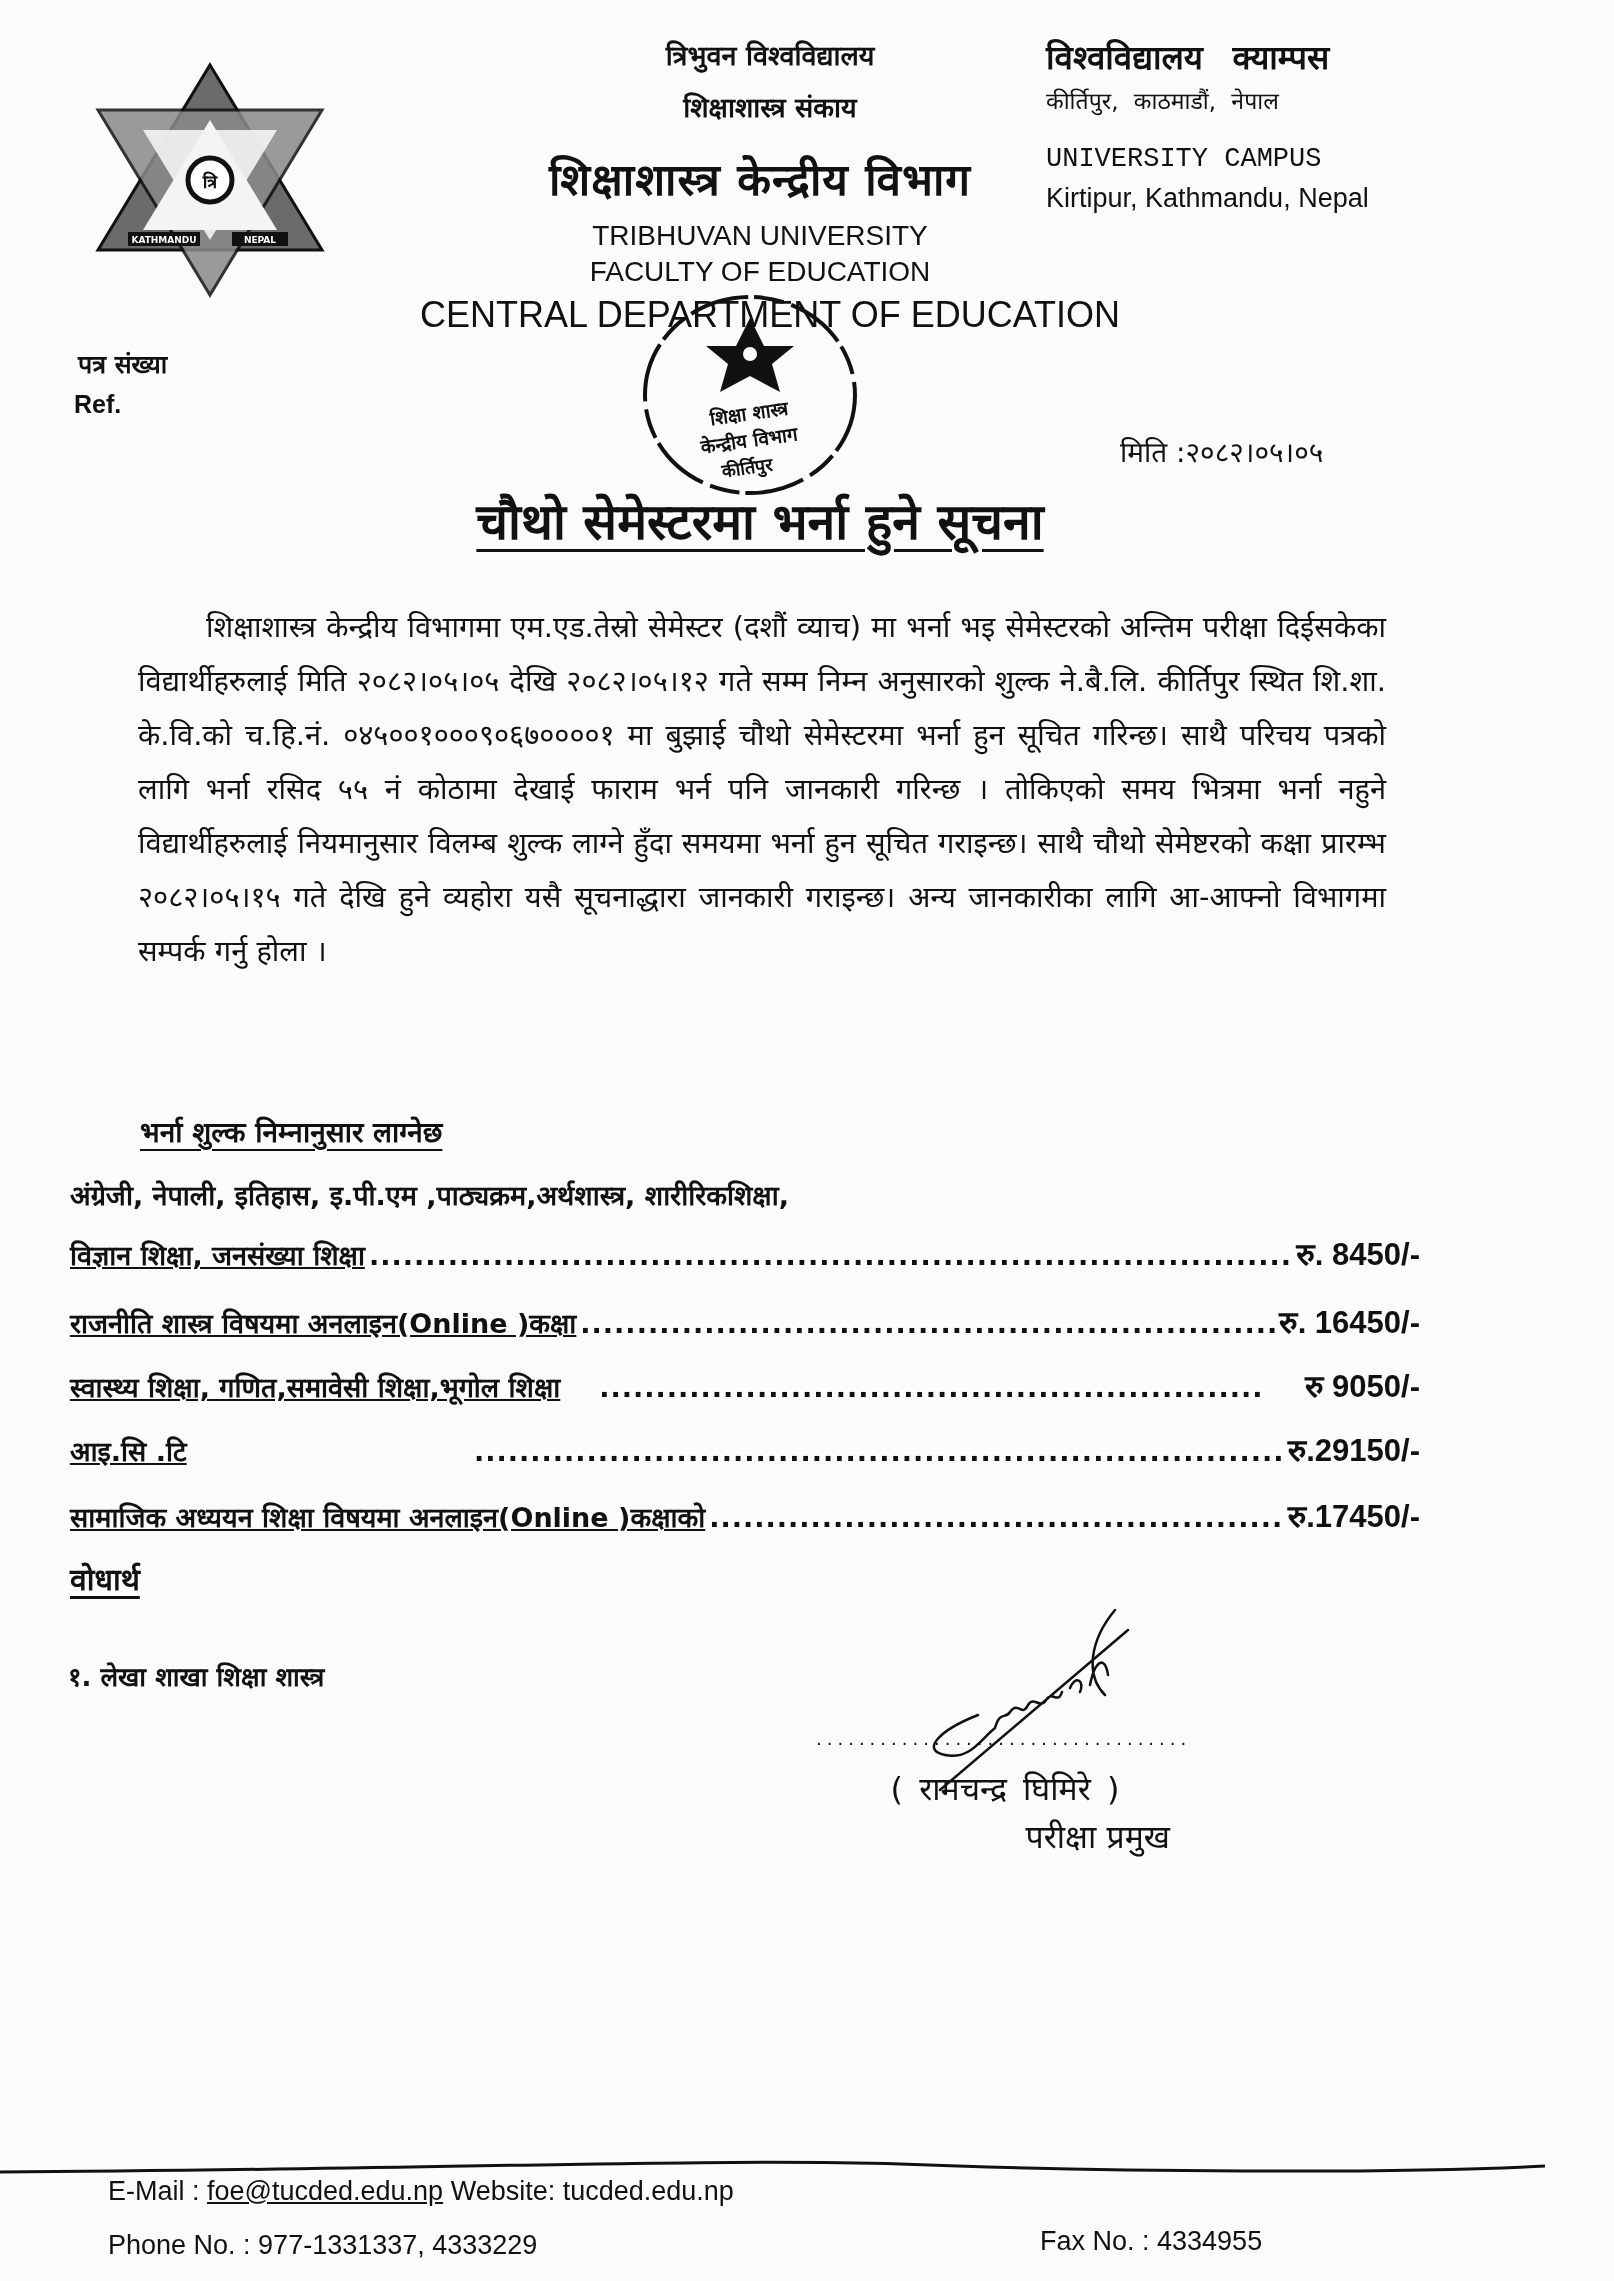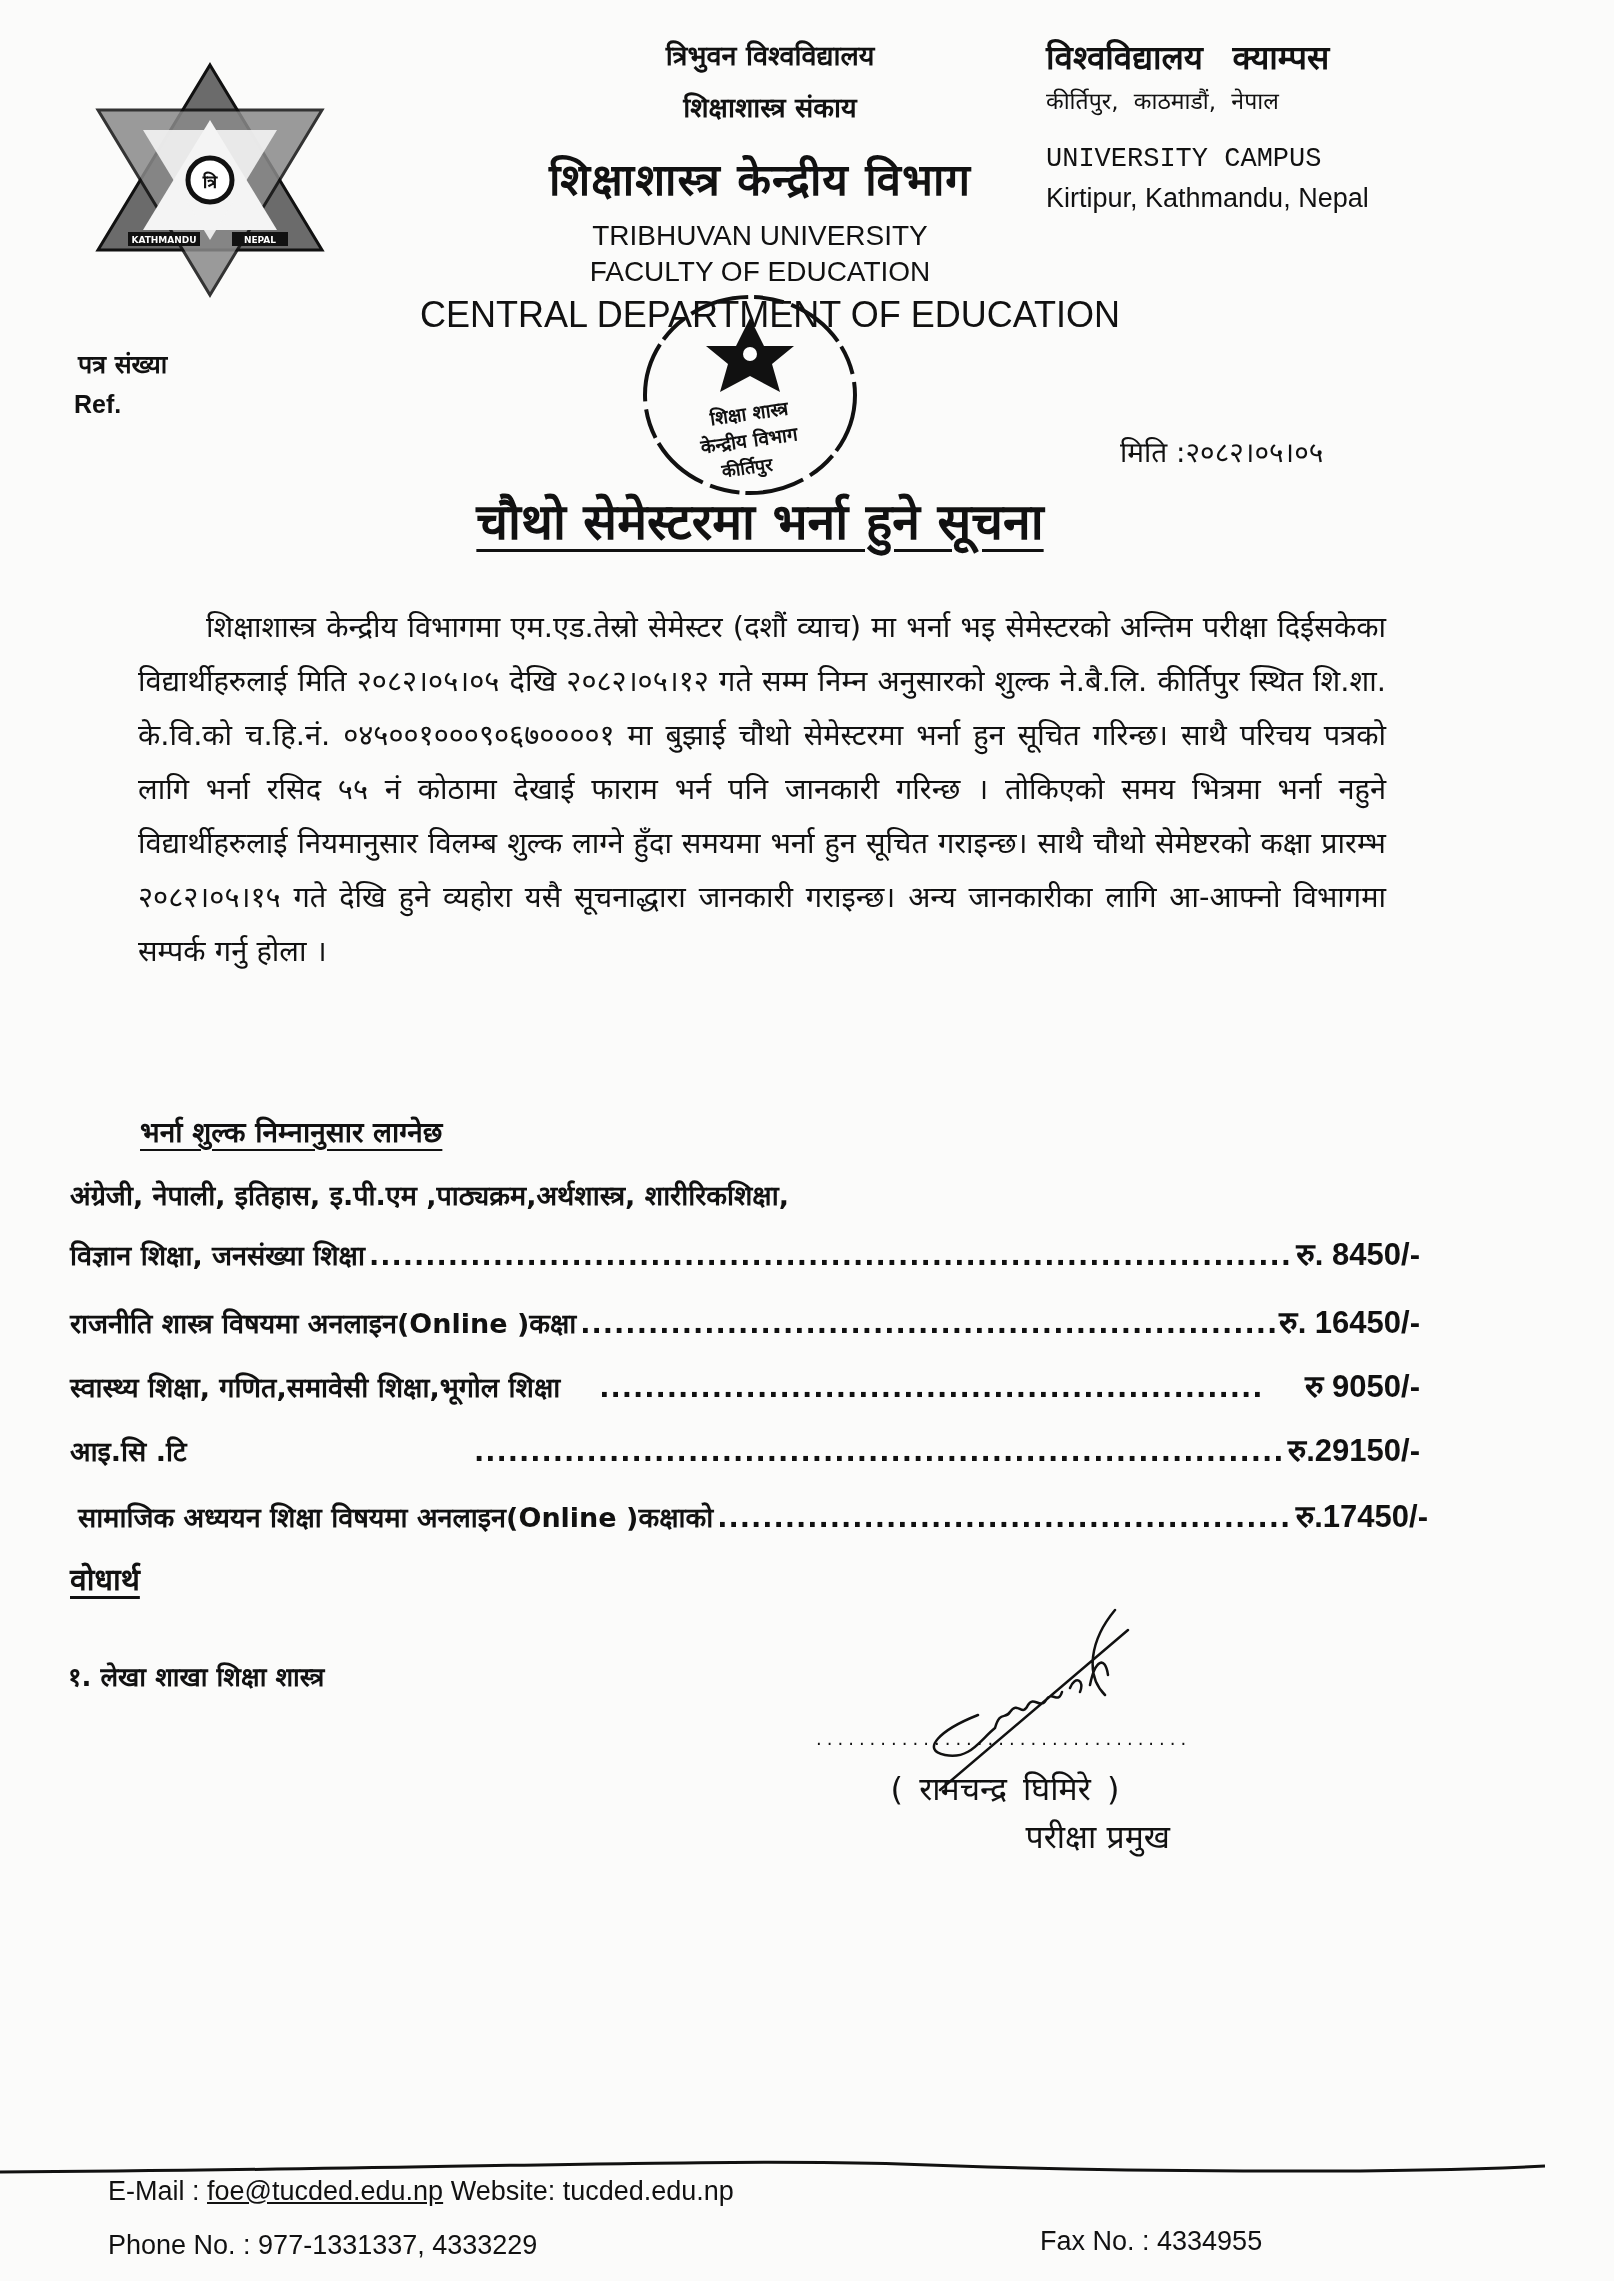--- a/index.html
+++ b/index.html
@@ -38,31 +38,31 @@
   
   #para { left:138px; top:600px; width:1248px; font-size:29px; line-height:54px;
           text-align:justify; text-indent:68px; }
 
   
   #fee-heading { left:140px; top:1112px; font-size:28px; font-weight:bold;
                  text-decoration:underline; text-underline-offset:7px; }
   .fee-line { position:absolute; left:70px; font-size:27px; font-weight:bold; white-space:nowrap; }
   .fee-row { position:absolute; left:70px; width:1350px; display:flex; align-items:baseline;
              font-size:27px; font-weight:bold; white-space:nowrap; }
-  .fee-row .lbl { flex:0 0 auto; }
+  .fee-row .lbl { flex:0 0 auto;text-decoration:underline; }
   .fee-row .dots { flex:1 1 auto; overflow:hidden; margin:0 4px; letter-spacing:1px; }
   .fee-row .dots::before { content:"................................................................................................................................................................................................"; }
   .fee-row .amt { flex:0 0 auto; font-family:"Liberation Sans", sans-serif; font-size:31px; }
   #fee-line-0 { top:1176px; }
   #fee-row-0 { top:1232px; }
   #fee-row-1 { top:1300px; }
   #fee-row-2 { top:1364px;gap:35px; }
   #fee-row-3 { top:1428px; }
   #fee-row-3 .lbl { width:400px; }
-  #fee-row-4 { top:1494px;margin-left:8px; }
+  #fee-row-4 { top:1494px; }
 
   #cc-heading { left:70px; top:1558px; font-size:30px; font-weight:bold;
                 text-decoration:underline; text-underline-offset:6px; }
   #cc-item { left:68px; top:1618px; font-size:26px; font-weight:bold;margin-top:40px; }
 
   
   #sig-svg { left:900px; top:1600px; width:300px; height:200px; }
   #sig-dots { left:816px; top:1728px; width:370px; overflow:hidden; white-space:nowrap; letter-spacing:5px; font-size:18px; }
   #sig-name { left:840px; top:1766px; width:330px; text-align:center; font-size:32px; word-spacing:6px; }
   #sig-title { left:840px; top:1814px; width:330px; text-align:right; font-size:32px; }

